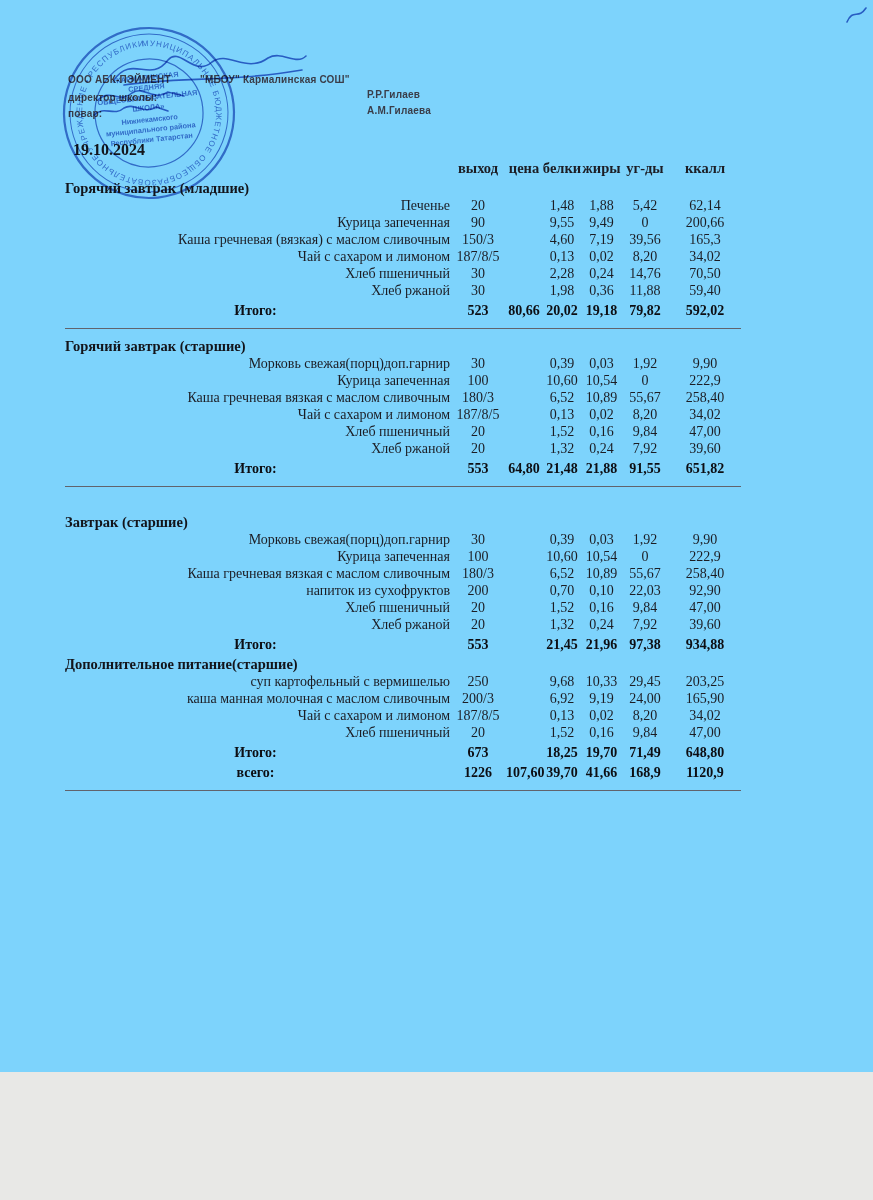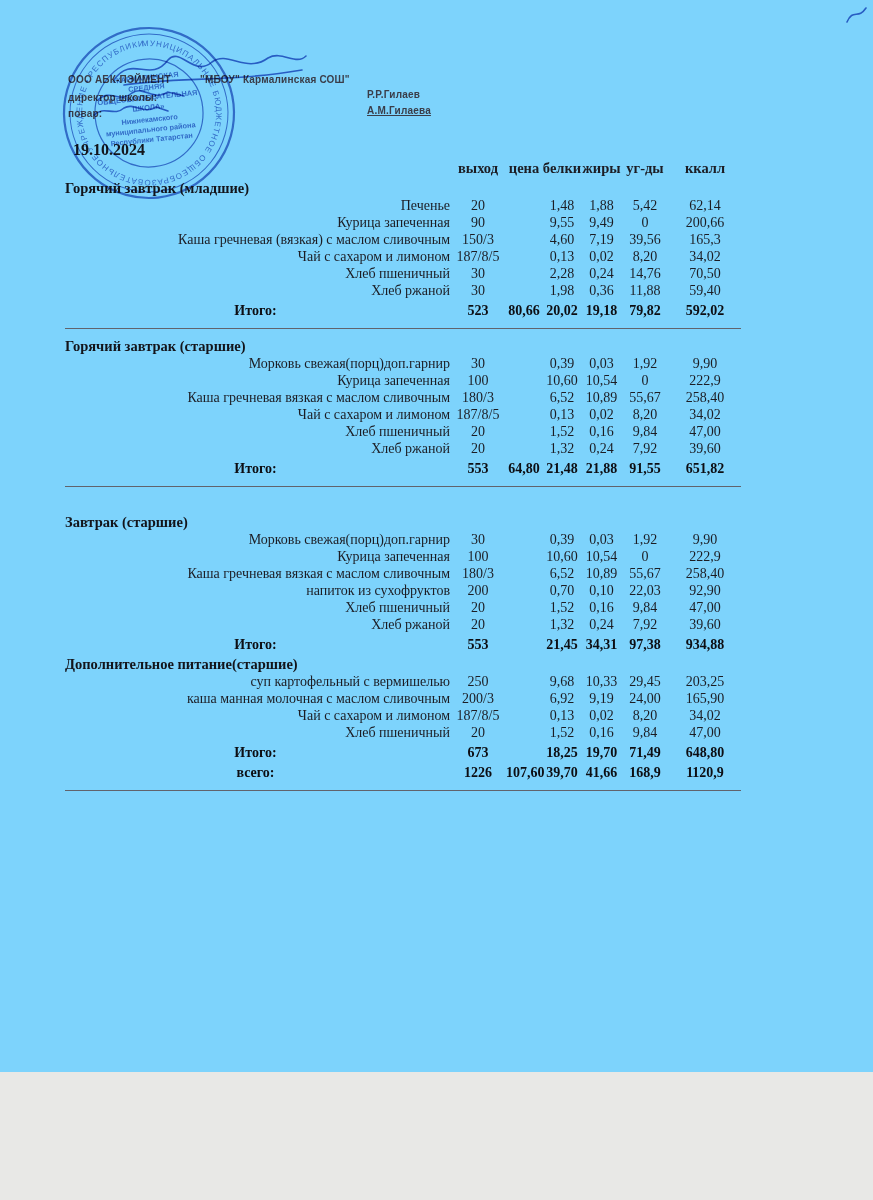--- a/index.html
+++ b/index.html
@@ -12,21 +12,21 @@
   .hdr {
     position:absolute; font-family:"Liberation Sans", sans-serif;
     font-size:10px; font-weight:bold; color:#3a3d49; letter-spacing:.2px;
     white-space:nowrap;
   }
   .pos-org    { left:68px;  top:74px; }
   .pos-school { left:200px; top:74px; }
   .pos-dirl   { left:68px;  top:92px; }
   .pos-cookl  { left:68px;  top:108px; }
   .pos-dirn   { left:367px; top:89px; }
-  .pos-cookn  { left:367px; top:105px;text-decoration:underline; }
+  .pos-cookn  { left:367px; top:105px; }
   .date {
     position:absolute; left:73px; top:141px;
     font-weight:bold; font-size:16px; color:#14151b;text-align:right;
   }
   
   .menu { position:absolute; left:65px; top:160px; width:676px; }
   .row {
     display:grid;
     grid-template-columns:385px 56px 36px 40px 39px 48px 72px;
     align-items:baseline; font-size:14px; line-height:17px;
@@ -306,21 +306,21 @@
           <span class="cell num">1,32</span>
           <span class="cell num">0,24</span>
           <span class="cell num">7,92</span>
           <span class="cell num">39,60</span>
         </div>
         <div class="row total">
           <span class="cell tlabel">Итого:</span>
           <span class="cell num">553</span>
           <span class="cell num"></span>
           <span class="cell num">21,45</span>
-          <span class="cell num">34,31</span>
+          <span class="cell num">21,96</span>
           <span class="cell num">97,38</span>
           <span class="cell num">934,88</span>
         </div>
         <div class="sectitle s3">Дополнительное питание(старшие)</div>
         <div class="row item">
           <span class="cell dish">суп картофельный с вермишелью</span>
           <span class="cell num">250</span>
           <span class="cell num"></span>
           <span class="cell num">9,68</span>
           <span class="cell num">10,33</span>

